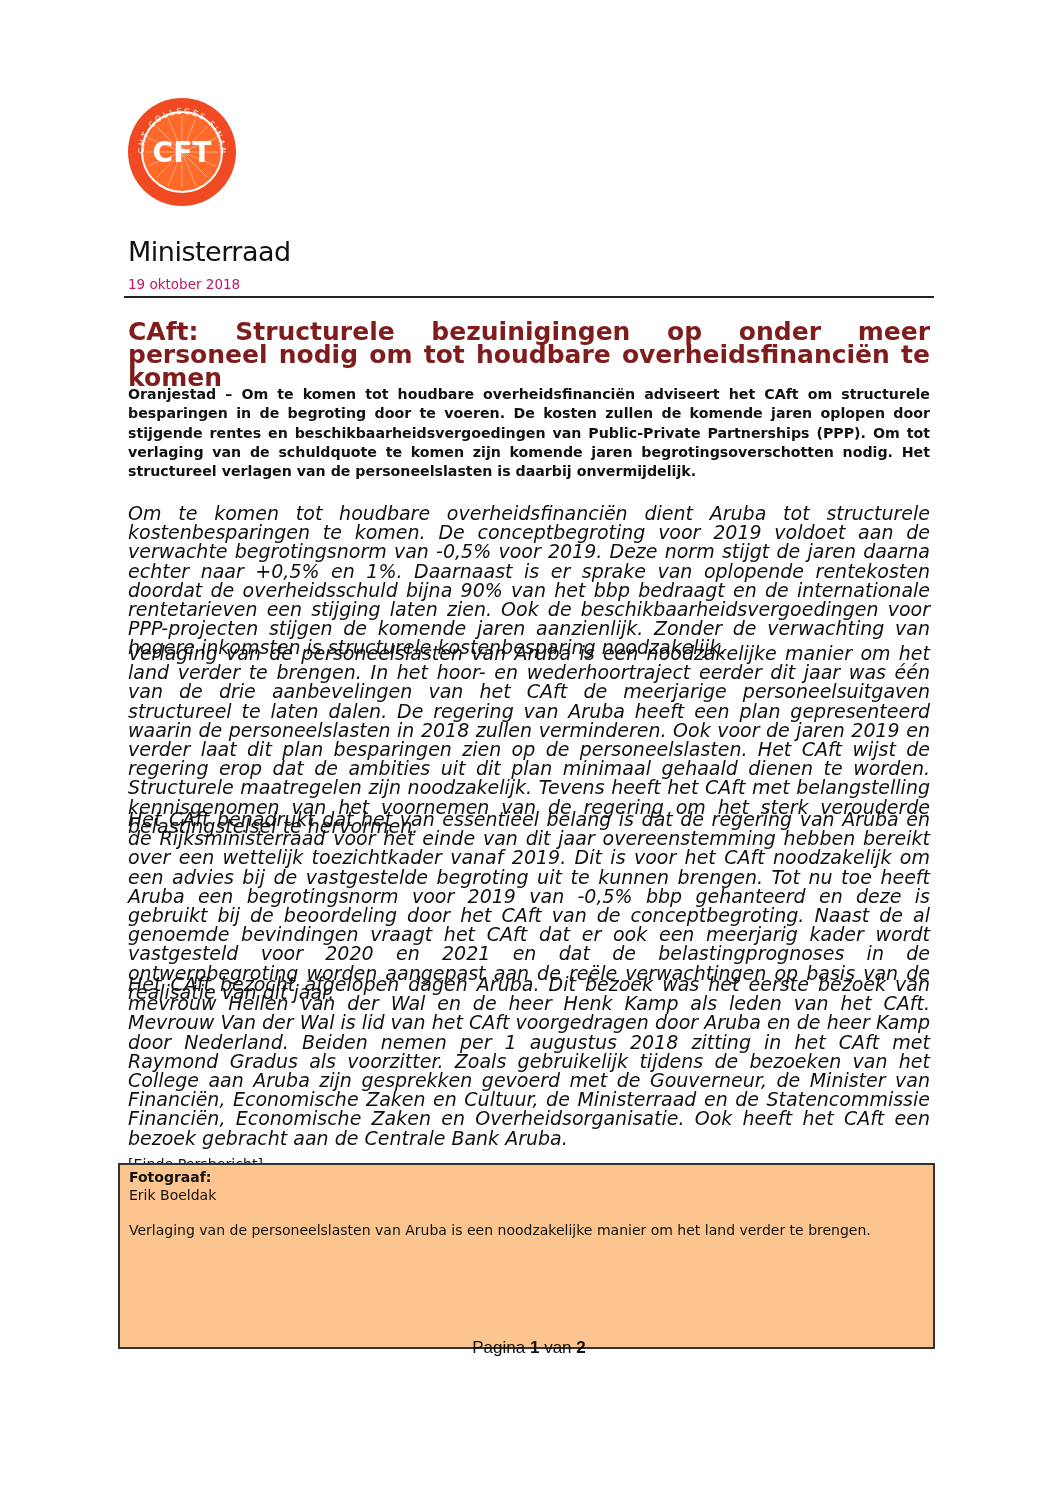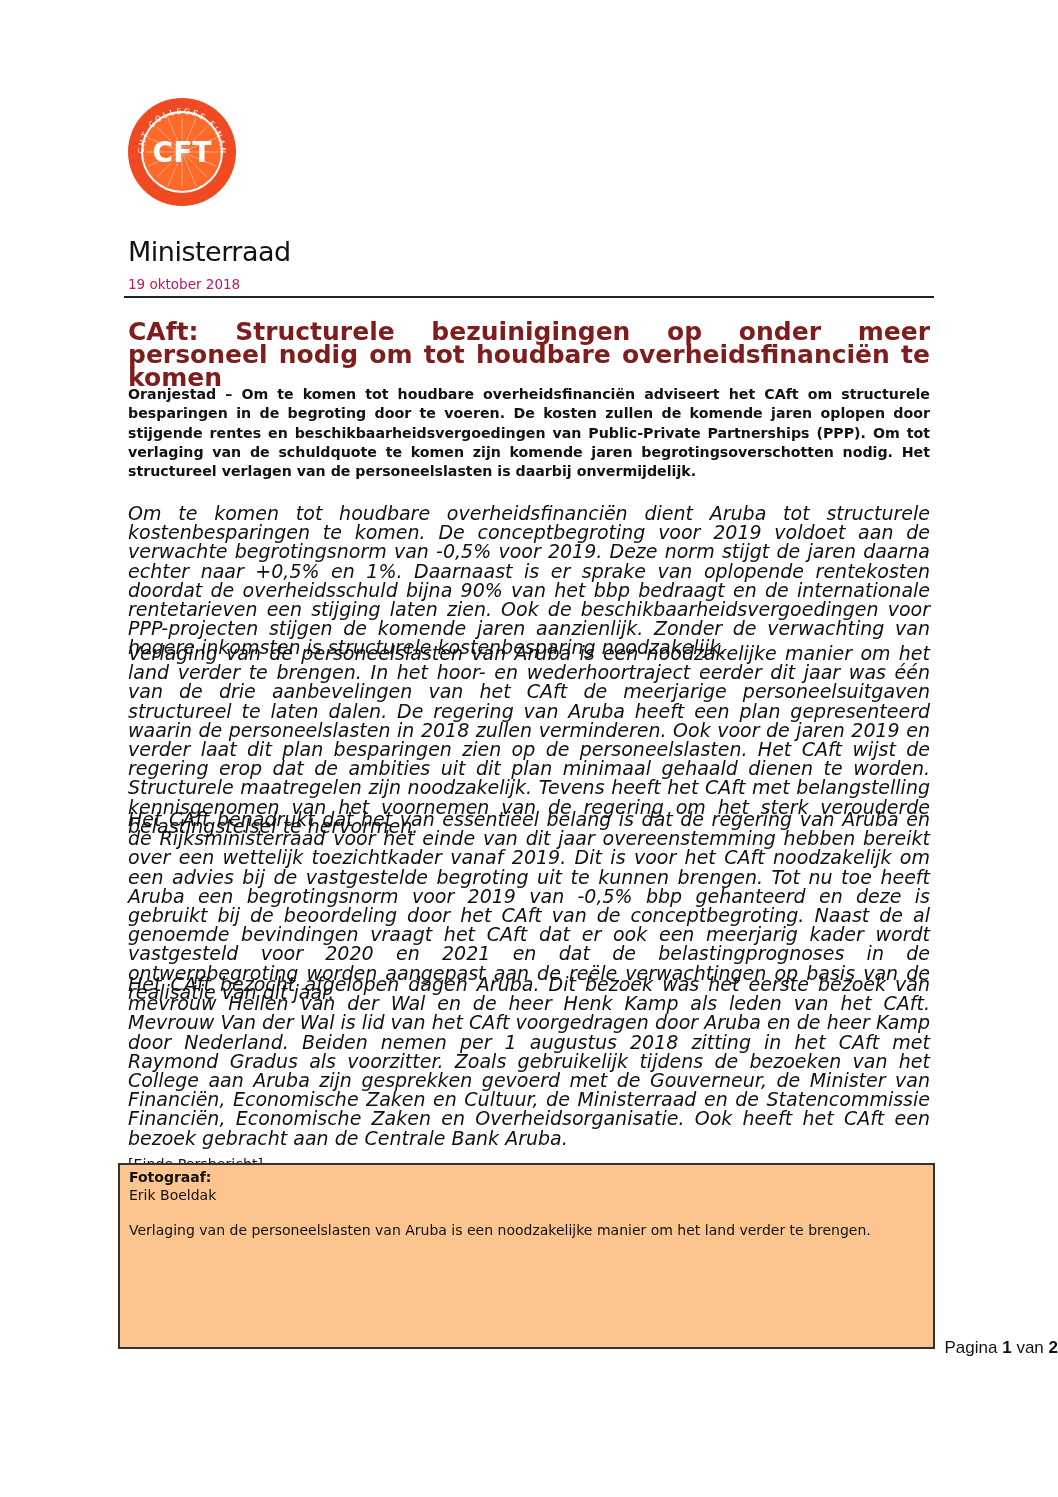--- a/index.html
+++ b/index.html
@@ -21,21 +21,21 @@
     .p2 { top: 644px; }
     .p3 { top: 810px; }
     .p4 { top: 975px; }
     .end { position: absolute; left: 128px; top: 1156px; font-size: 14.2px; }
     .photobox { position: absolute; left: 118px; top: 1163px; width: 817px; height: 186px;
                 background: #fcc590; border: 2px solid #333; box-sizing: border-box;
                 padding: 3px 9px; font-size: 14px; line-height: 18px; }
     .photobox .lbl { font-weight: bold; }
     .photobox .gap { height: 16px; }
     .photobox .cap { line-height: 21px; }
-    .footer { position: absolute; left: 0; width: 1058px; top: 1338px; text-align: right;
+    .footer { position: absolute; left: 0; width: 1058px; top: 1338px; text-align: center;
               font-family: "Liberation Sans", sans-serif; font-size: 17px; }
     .footer b { font-weight: bold; }
   </style>
 </head>
 <body>
 
 <div class="logo">
   <svg width="112" height="112" viewBox="0 0 112 112">
     <defs>
       <path id="ringTop" d="M 18 56 A 38 38 0 0 1 94 56"></path>

